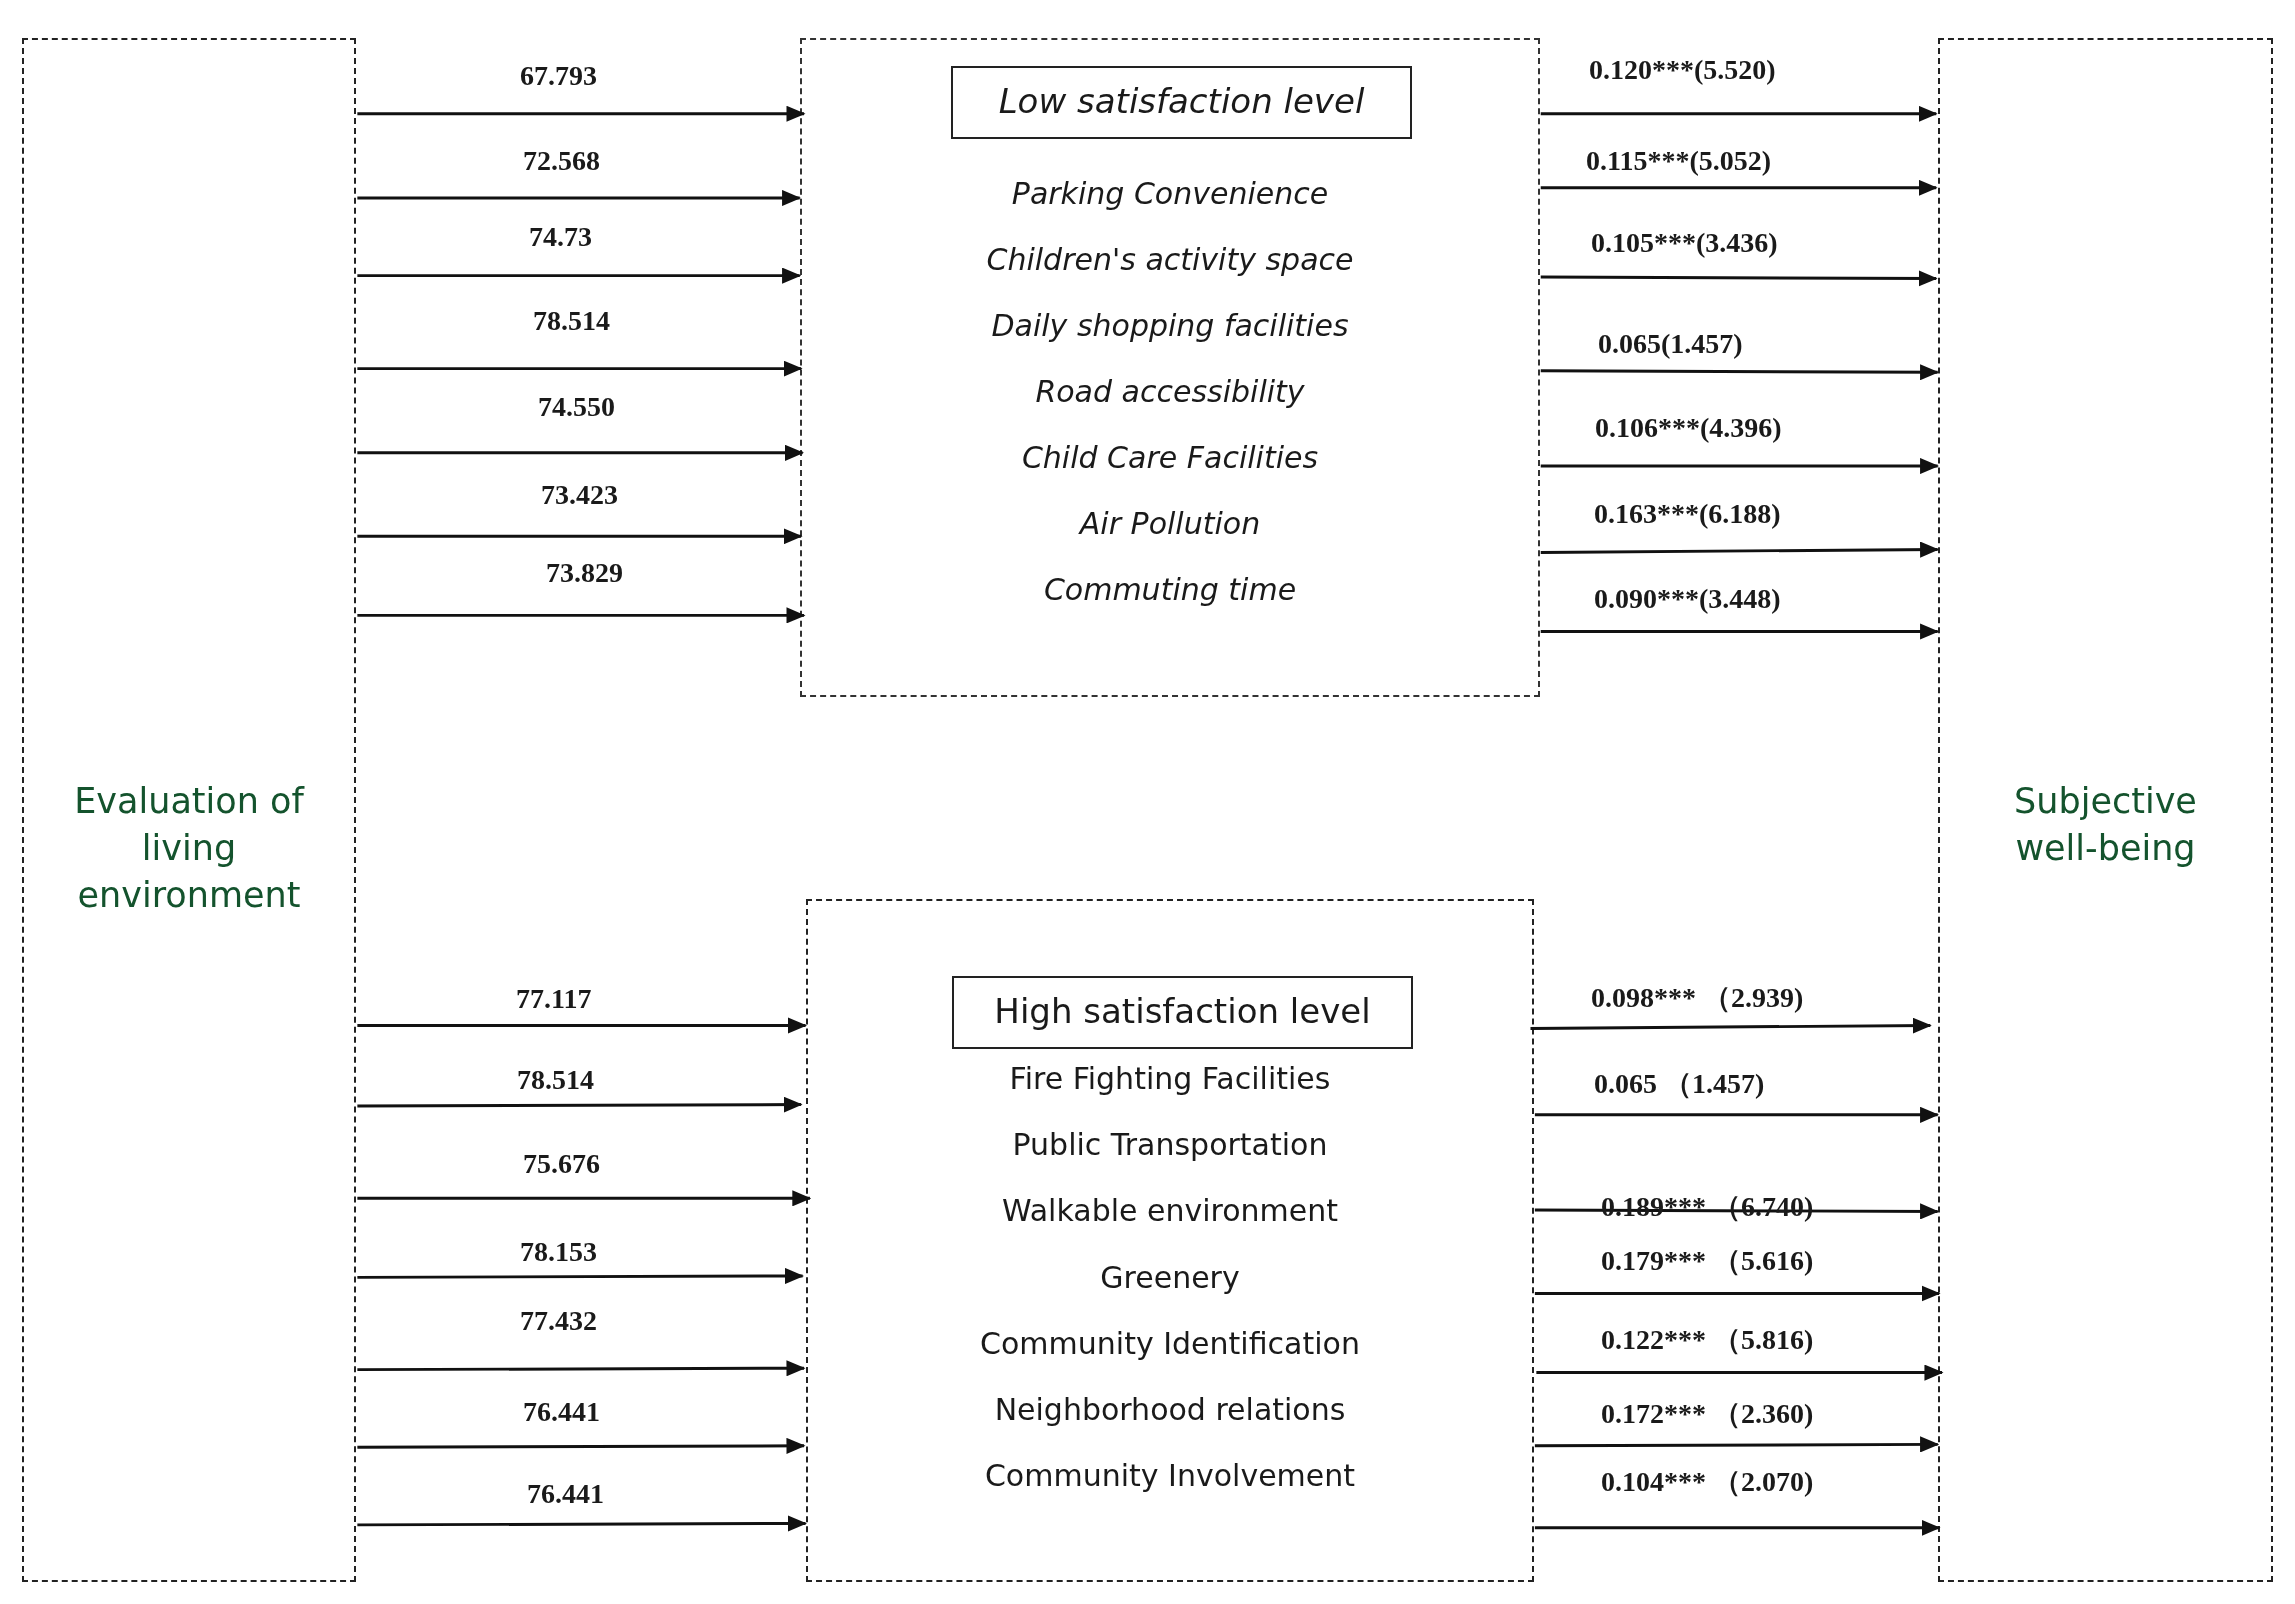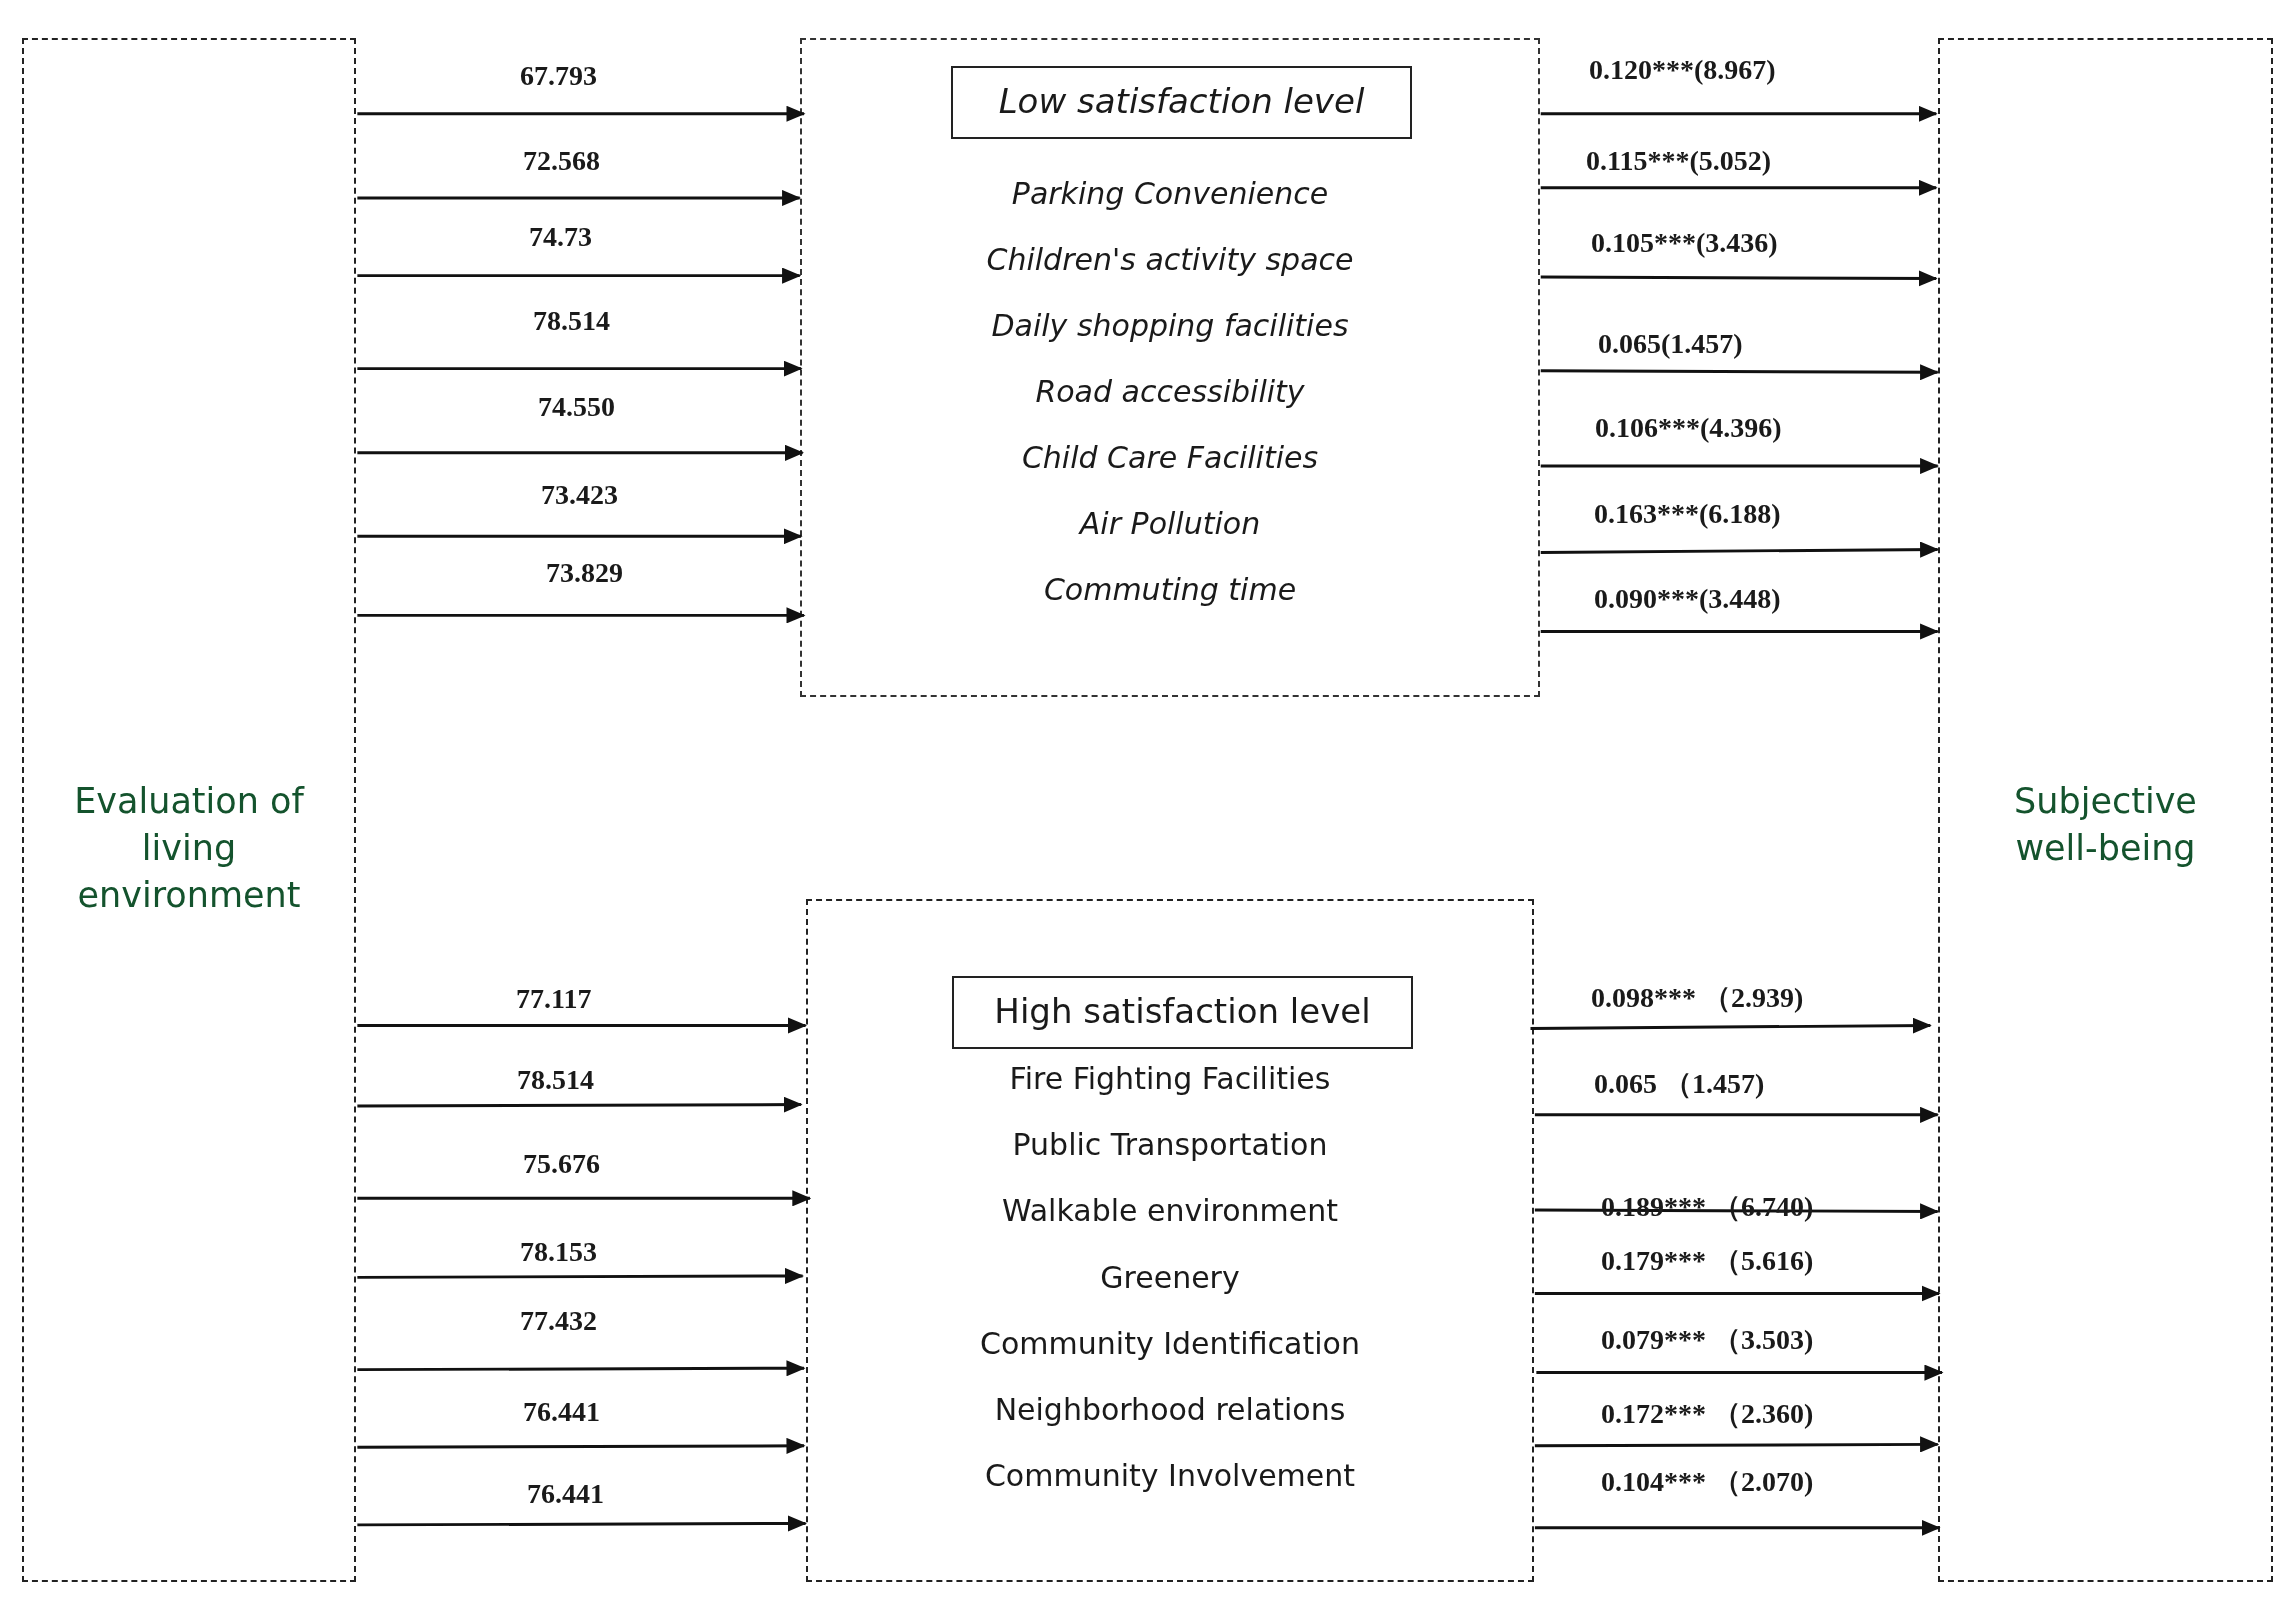--- a/index.html
+++ b/index.html
@@ -99,36 +99,36 @@
 </svg>
 
 <div class="val" style="left:520px; top:60px;">67.793</div>
 <div class="val" style="left:523px; top:145px;">72.568</div>
 <div class="val" style="left:529px; top:221px;">74.73</div>
 <div class="val" style="left:533px; top:305px;">78.514</div>
 <div class="val" style="left:538px; top:391px;">74.550</div>
 <div class="val" style="left:541px; top:479px;">73.423</div>
 <div class="val" style="left:546px; top:557px;">73.829</div>
 
-<div class="val" style="left:1589px; top:54px;">0.120***(8.967)</div>
+<div class="val" style="left:1589px; top:54px;">0.120***(5.520)</div>
 <div class="val" style="left:1586px; top:145px;">0.115***(5.052)</div>
 <div class="val" style="left:1591px; top:227px;">0.105***(3.436)</div>
 <div class="val" style="left:1598px; top:328px;">0.065(1.457)</div>
 <div class="val" style="left:1595px; top:412px;">0.106***(4.396)</div>
 <div class="val" style="left:1594px; top:498px;">0.163***(6.188)</div>
 <div class="val" style="left:1594px; top:583px;">0.090***(3.448)</div>
 
 <div class="val" style="left:516px; top:983px;">77.117</div>
 <div class="val" style="left:517px; top:1064px;">78.514</div>
 <div class="val" style="left:523px; top:1148px;">75.676</div>
 <div class="val" style="left:520px; top:1236px;">78.153</div>
 <div class="val" style="left:520px; top:1305px;">77.432</div>
 <div class="val" style="left:523px; top:1396px;">76.441</div>
 <div class="val" style="left:527px; top:1478px;">76.441</div>
 
 <div class="val" style="left:1591px; top:979px;">0.098*** （2.939)</div>
 <div class="val" style="left:1594px; top:1065px;">0.065 （1.457)</div>
 <div class="val" style="left:1601px; top:1156px;margin-top:32px;">0.189*** （6.740)</div>
 <div class="val" style="left:1601px; top:1242px;">0.179*** （5.616)</div>
-<div class="val" style="left:1601px; top:1321px;">0.079*** （3.503)</div>
+<div class="val" style="left:1601px; top:1321px;">0.122*** （5.816)</div>
 <div class="val" style="left:1601px; top:1395px;">0.172*** （2.360)</div>
 <div class="val" style="left:1601px; top:1463px;">0.104*** （2.070)</div>
 
 
 </body></html>

